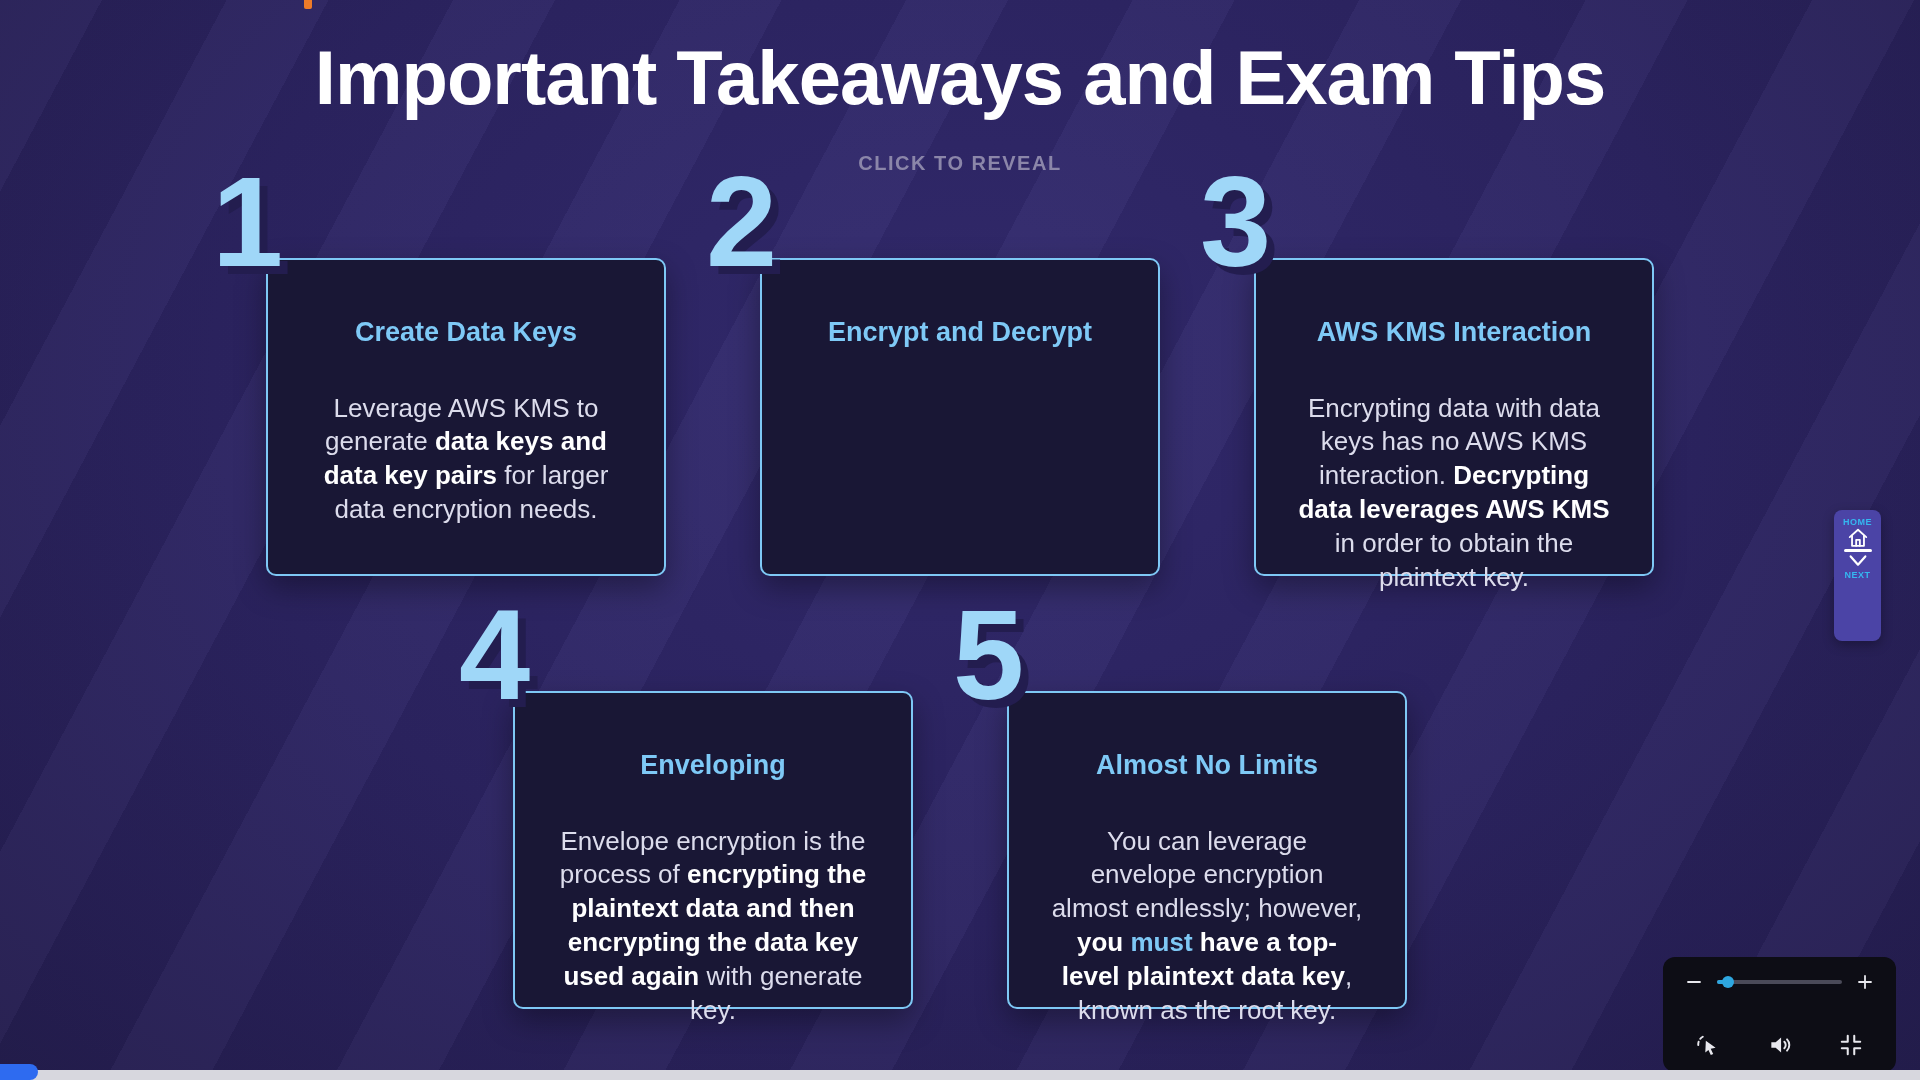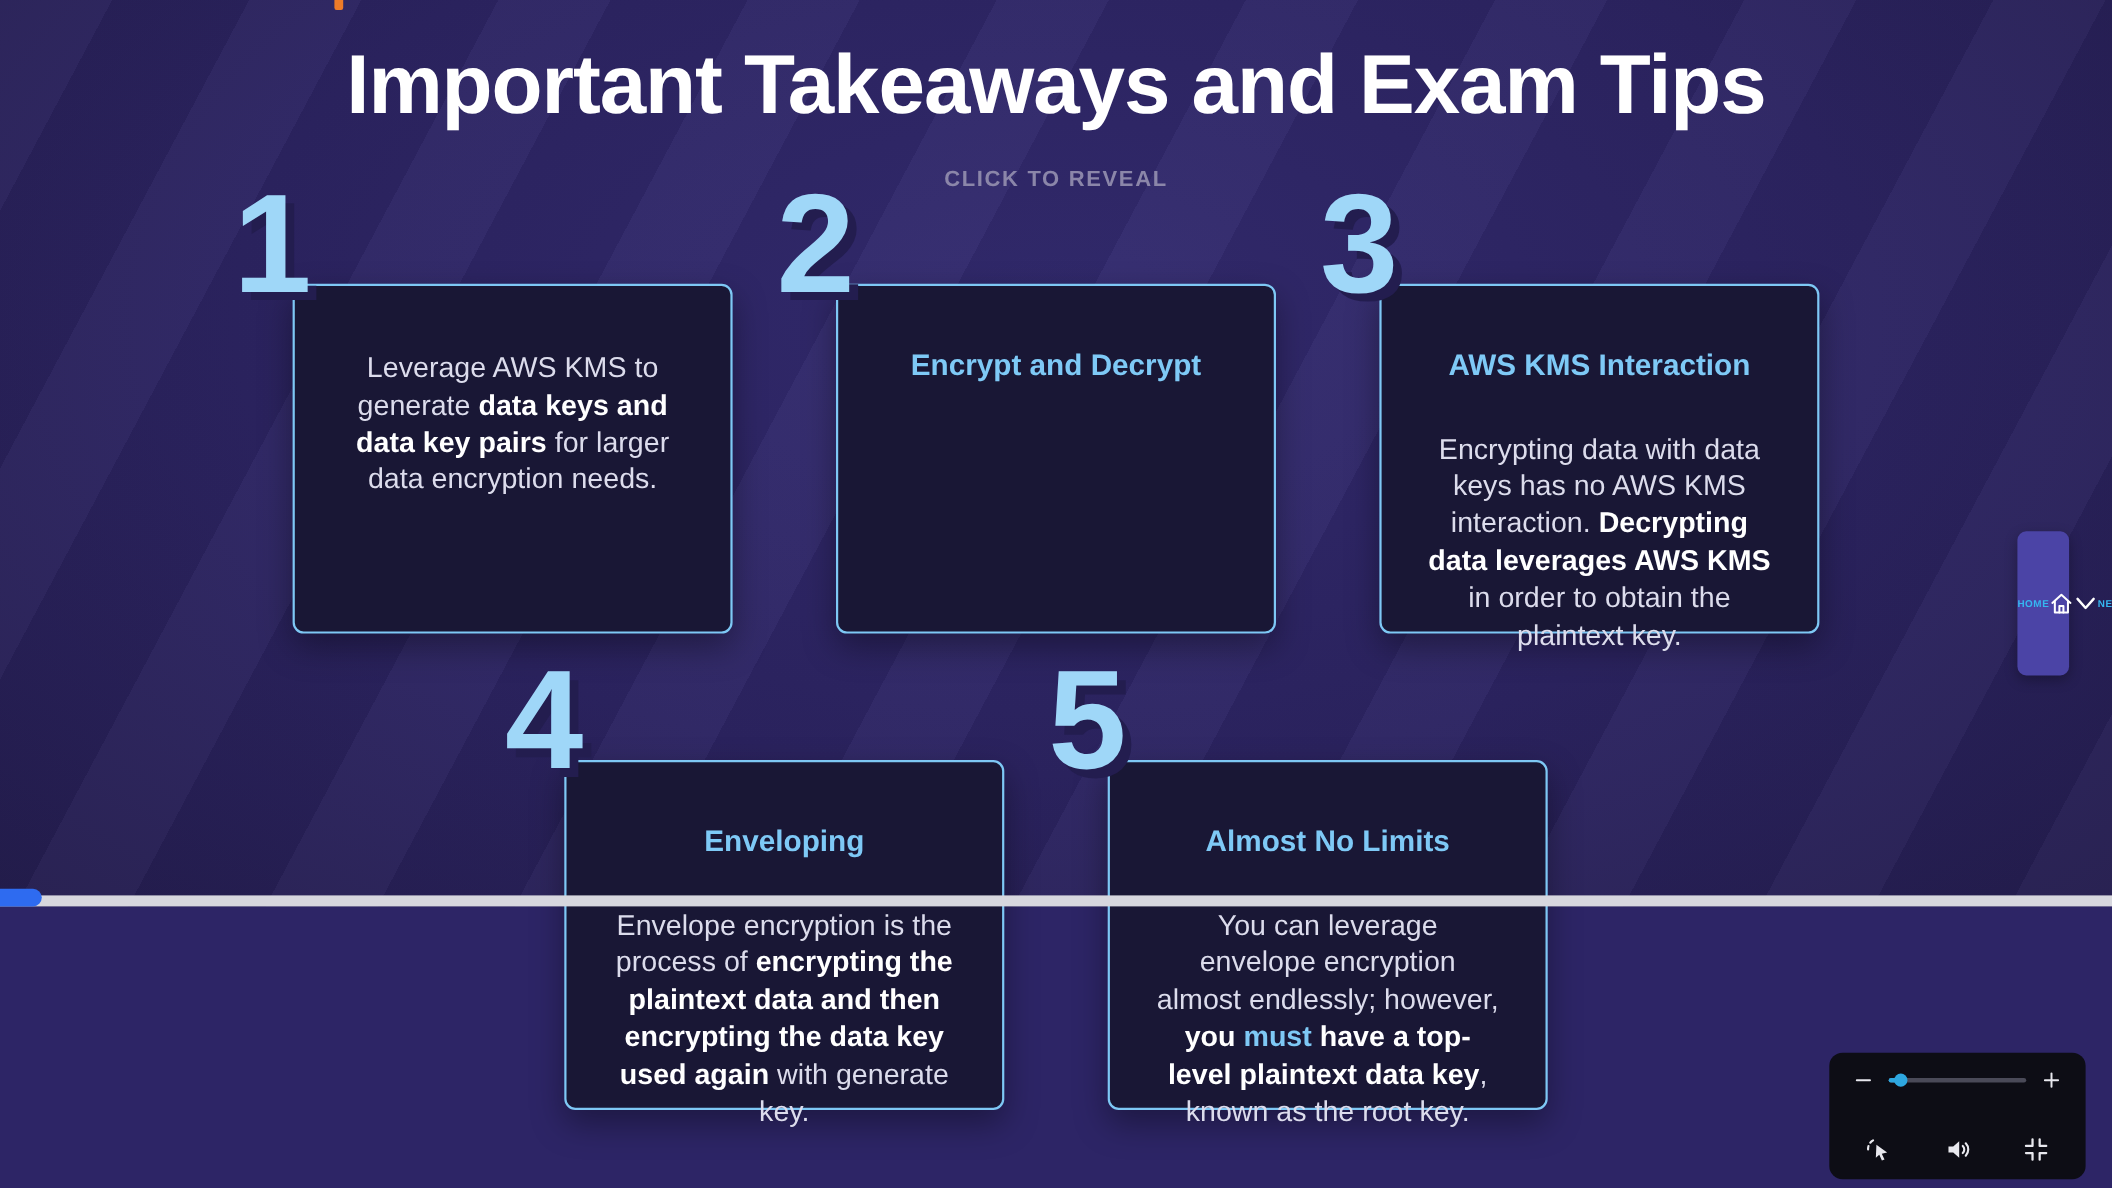--- a/index.html
+++ b/index.html
@@ -2,21 +2,21 @@
 <html><head>
 <meta charset="utf-8">
 <style>
   * { margin: 0; padding: 0; box-sizing: border-box; }
   html, body { width: 1920px; height: 1080px; overflow: hidden; }
   body {
     font-family: "Liberation Sans", "DejaVu Sans", sans-serif;
     background: #2d2566;
   }
   .slide {
-    position: relative; width: 1920px; height: 824px;
+    position: relative; width: 1920px; height: 1080px;
     background:
       repeating-linear-gradient(118deg,
         rgba(255,255,255,0.025) 0 90px,
         rgba(0,0,0,0.05) 90px 200px),
       radial-gradient(ellipse at 50% 35%, #332b70 0%, #2c2462 55%, #241d4e 100%);
   }
   .artifact-dot {
     position: absolute; left: 304px; top: 0; width: 8px; height: 9px;
     background: #ee7b28; border-radius: 0 0 2px 2px;
   }
@@ -53,23 +53,23 @@
     color: #7ec9f6; font-weight: 700; font-size: 27px;
     margin-bottom: 44px; line-height: 1.1;
   }
   .card-body {
     color: #dcdcec; font-size: 26px; line-height: 1.3;
   }
   .card-body .bd { font-weight: 700; color: #ffffff; }
   .card-body .ac { color: #7ec8f5; }
   
   .side-nav {
-    position: absolute; left: 1834px; top: 483px; width: 47px; height: 131px;
+    position: absolute; left: 1834px; top: 510px; width: 47px; height: 131px;
     background: #4b44a6; border-radius: 8px;
-    display: flex; flex-direction: row; align-items: center;
+    display: flex; flex-direction: column; align-items: center;
     justify-content: flex-start; padding: 7px 0;
     box-shadow: 0 4px 12px rgba(0,0,0,0.3);
   }
   .side-nav .nav-label {
     color: #35b7f0; font-size: 9px; font-weight: 700; letter-spacing: 0.5px;
   }
   .side-nav .nav-btn { display: flex; align-items: center; justify-content: center; cursor: pointer; }
   .side-nav .divider { width: 28px; height: 3px; background: #ffffff; border-radius: 2px; }
   
   .player-panel {
@@ -113,20 +113,21 @@
 
   <div class="artifact-dot"></div>
 
   <h1 class="page-title">Important Takeaways and Exam Tips</h1>
   <div class="subtitle">CLICK TO REVEAL</div>
 
   <div class="row row1">
 
     <div class="card">
       <div class="num">1</div>
+      <div class="card-title">Create Data Keys</div>
       <div class="card-body"><span>Leverage AWS KMS to generate </span><span class="bd">data keys and data key pairs</span><span> for larger data encryption needs.</span></div>
     </div>
 
     <div class="card">
       <div class="num">2</div>
       <div class="card-title">Encrypt and Decrypt</div>
     </div>
 
     <div class="card">
       <div class="num">3</div>

